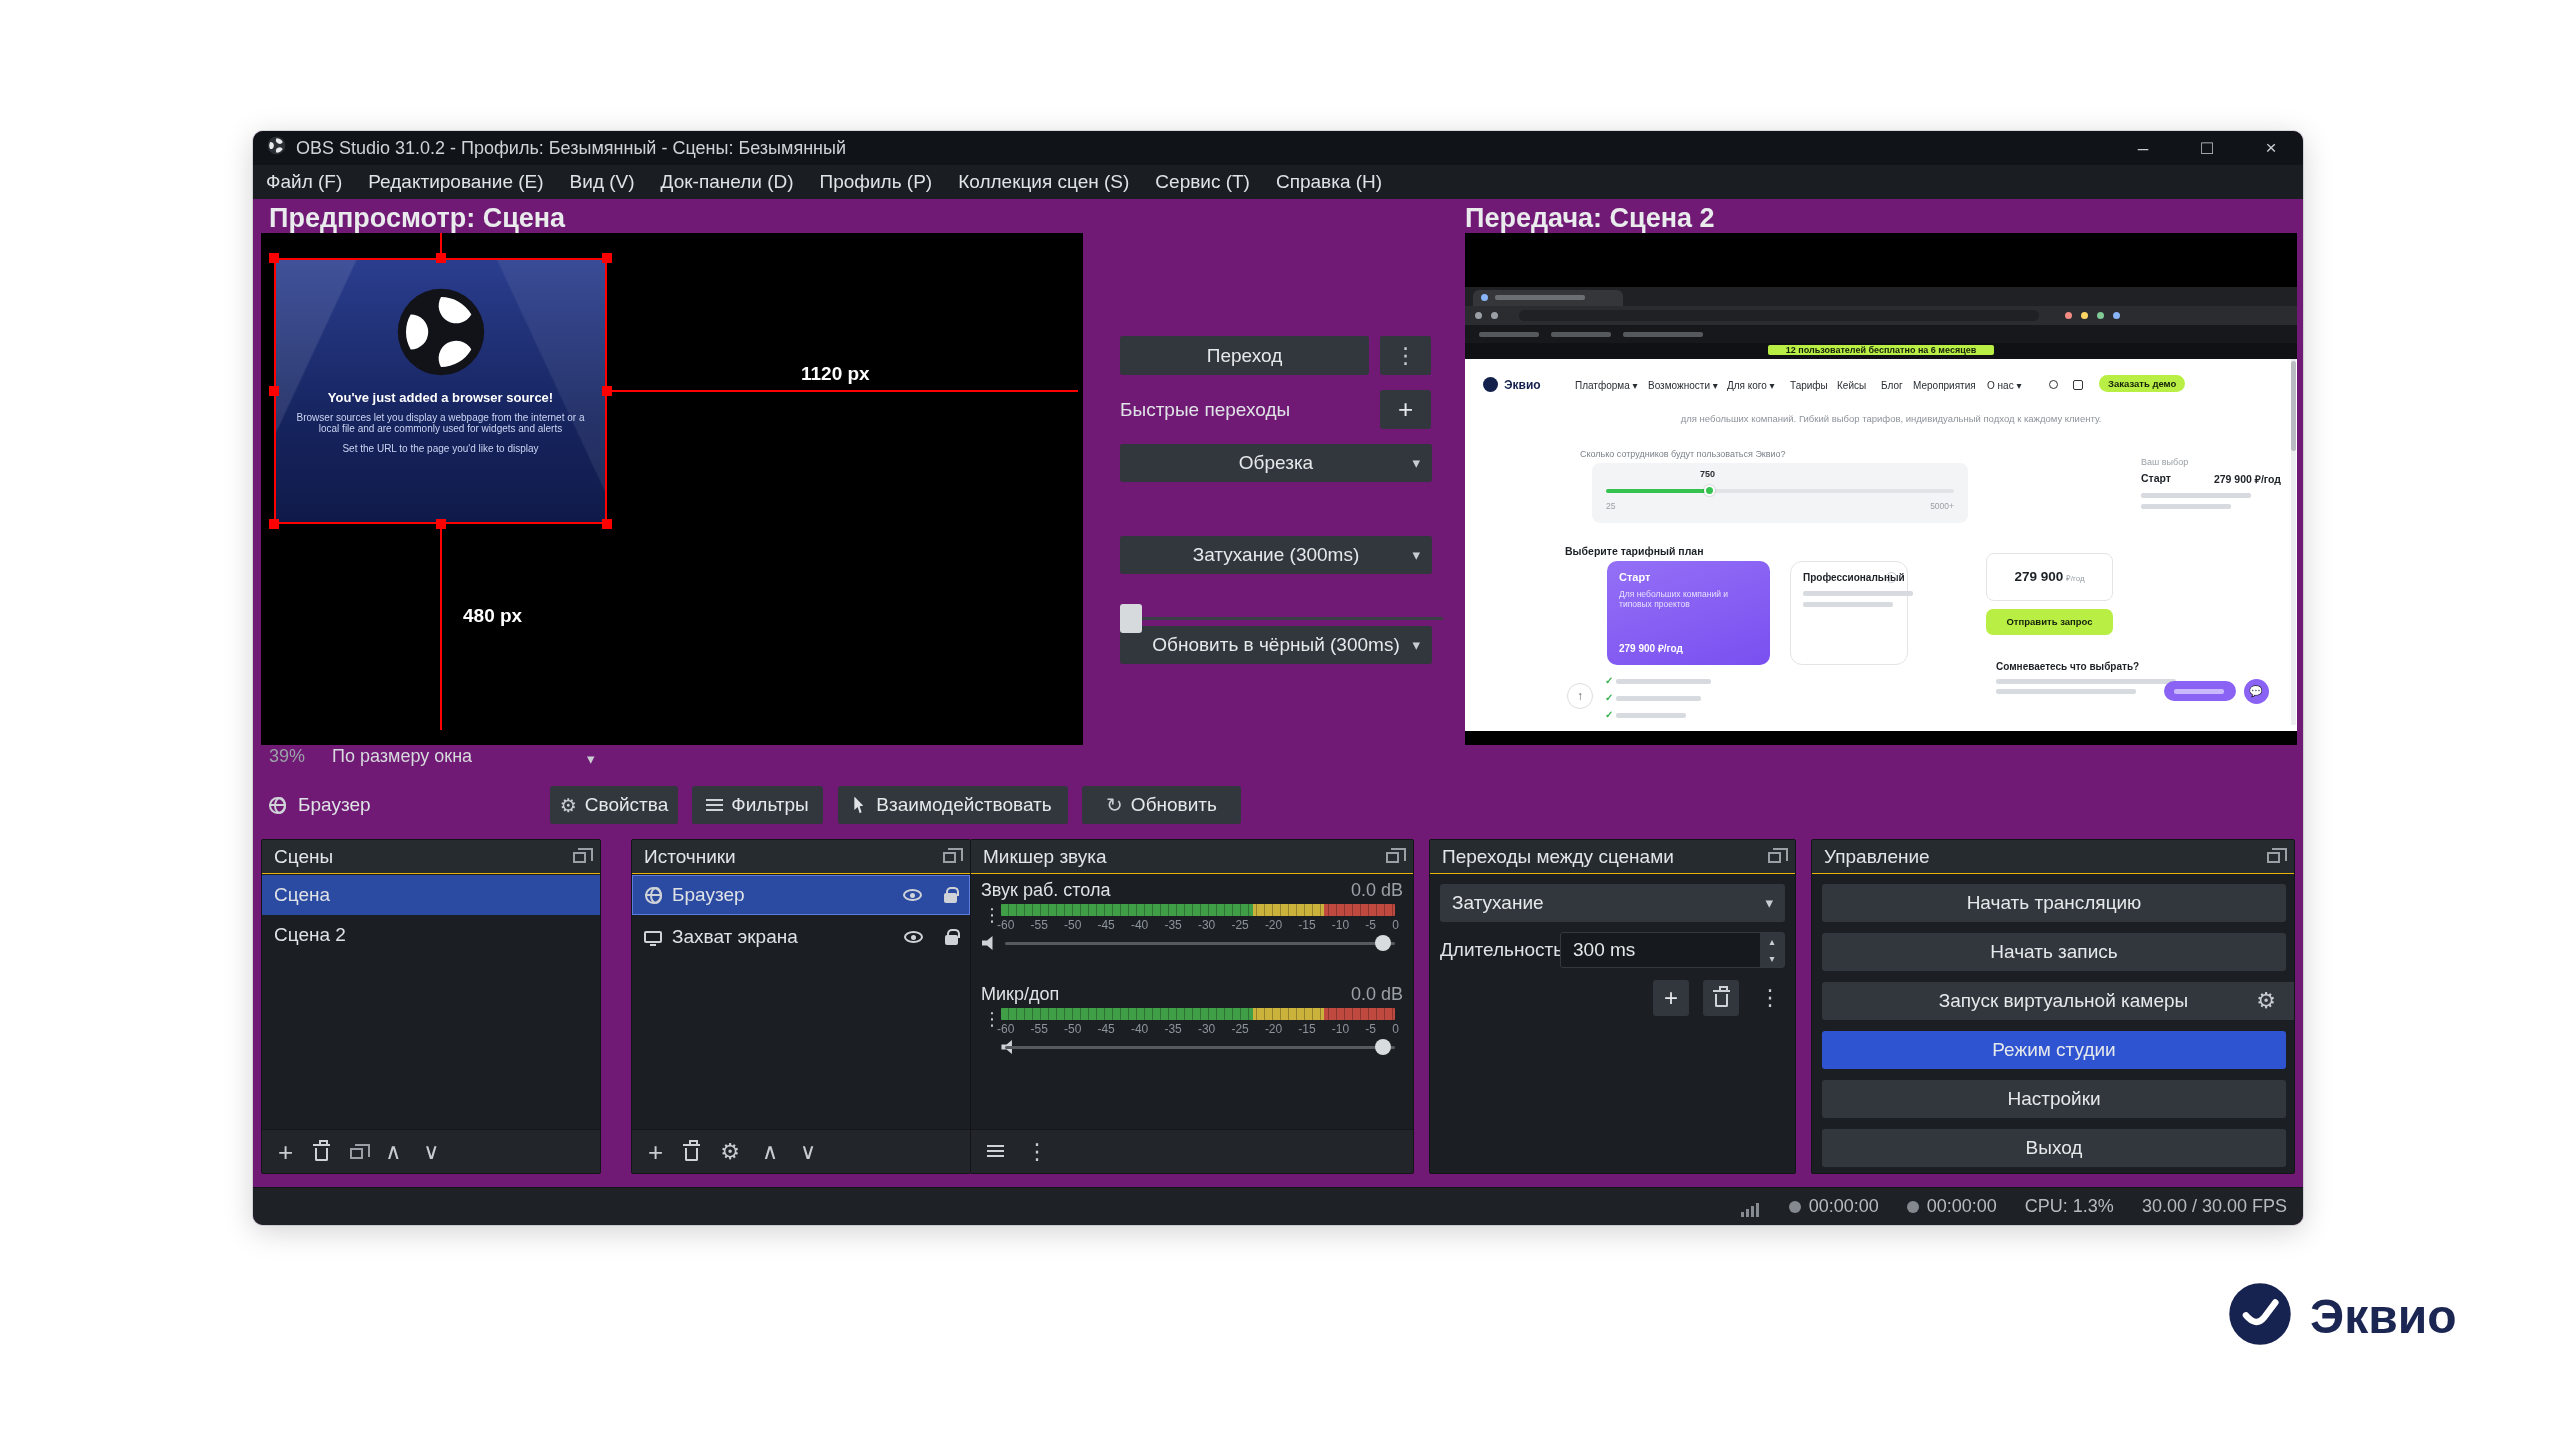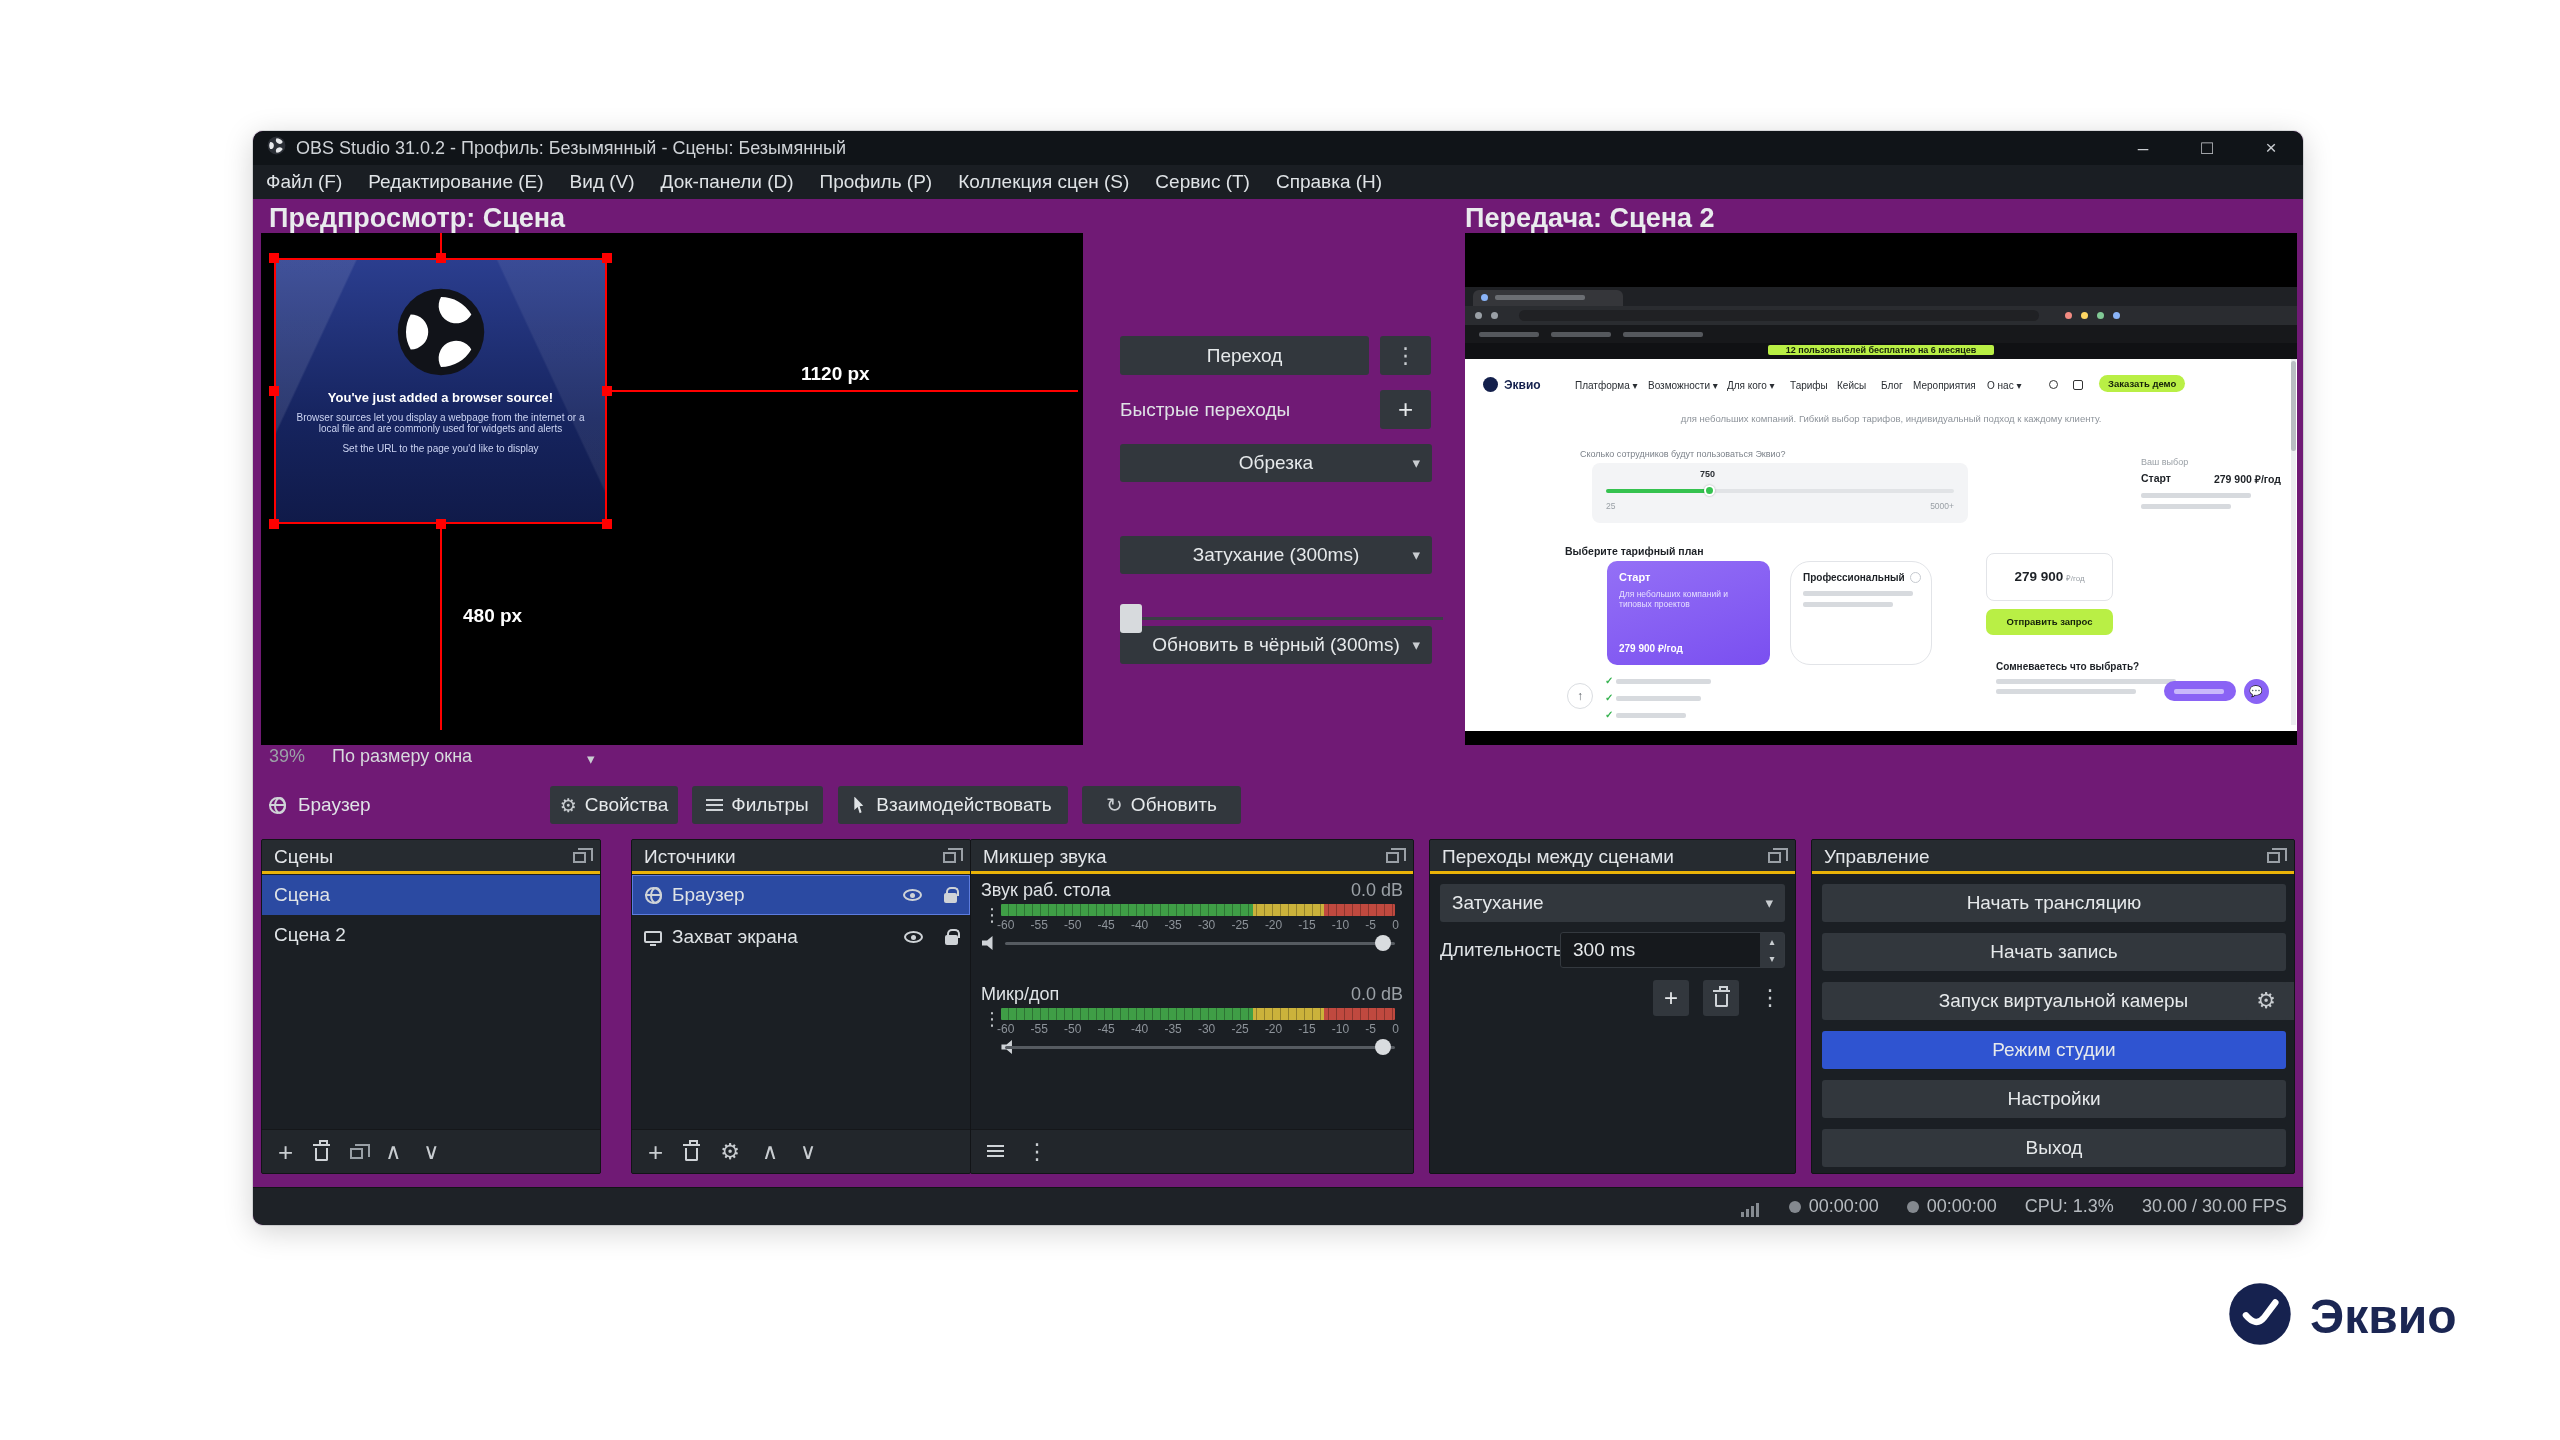--- a/index.html
+++ b/index.html
@@ -42,21 +42,21 @@
               align-items:center; justify-content:center; font-size:19px; }
   .ddl { position:relative; }
   .caret { font-size:15px; color:#c9cdd1; }
   .ddl .caret { position:absolute; right:12px; top:50%; transform:translateY(-50%); }
 
   
   .dock { position:absolute; top:708px; height:335px; background:#1b1f24;
           border:1px solid #121417; border-radius:2px; overflow:hidden; }
   .dock-h { position:absolute; left:0; right:0; top:0; height:34px; background:#262b30;
             color:#e3e6e9; font-size:19px; line-height:33px; padding:0 12px;
-            border-bottom:3px solid #eab308; }
+            border-bottom:1px solid #eab308; }
   .dock-tb { position:absolute; left:0; right:0; bottom:0; height:44px; background:#22262b;
              border-top:1px solid #15171a; display:flex; align-items:center; gap:22px;
              padding:0 16px; color:#c9cdd1; }
   .g { font-size:22px; color:#c9cdd1; line-height:1; }
   .listrow { position:absolute; left:0; right:0; height:40px; display:flex; align-items:center;
              color:#dfe3e6; font-size:19px; padding:0 12px; gap:10px; }
   .row-sel { background:#2b4aa2; }
 
   
   .i { display:inline-block; position:relative; }
@@ -287,21 +287,21 @@
         </div>
 
         <div class="abs" style="left:100px;top:258px;font-size:10.5px;font-weight:bold;color:#1d2126;">Выберите тарифный план</div>
 
         <div class="abs" style="left:142px;top:274px;width:163px;height:104px;border-radius:10px;color:#fff;background:linear-gradient(160deg,#9470f6,#7a4ff0);">
           <div style="margin:10px 12px 0;font-size:11px;font-weight:bold;">Старт</div>
           <div style="margin:6px 12px 0;font-size:8.5px;color:#e7e0ff;">Для небольших компаний и типовых проектов</div>
           <div style="position:absolute;left:12px;bottom:10px;font-size:10px;font-weight:bold;">279 900 ₽/год</div>
         </div>
 
-        <div class="abs" style="left:325px;top:274px;width:142px;height:104px;border-radius:20px;border:1px solid #e2e4e8;background:#fff;">
+        <div class="abs" style="left:325px;top:274px;width:118px;height:104px;border-radius:12px;border:1px solid #e2e4e8;background:#fff;">
           <div style="margin:10px 12px 0;font-size:10px;font-weight:bold;color:#1d2126;">Профессиональный</div>
           <span class="phbar" style="margin:8px 0 0 12px;width:110px;"></span><br>
           <span class="phbar" style="margin:4px 0 0 12px;width:90px;"></span>
           <span class="dot" style="position:absolute;right:10px;top:10px;width:11px;height:11px;border:1.5px solid #c6cad0;"></span>
         </div>
 
         <div class="abs" style="left:521px;top:266px;width:127px;height:48px;border:1px solid #e2e4e8;border-radius:8px;text-align:center;">
           <span style="font-size:13.5px;font-weight:bold;color:#1d2126;line-height:46px;">279 900</span>
           <span style="font-size:8px;color:#9aa0a6;">₽/год</span>
         </div>

